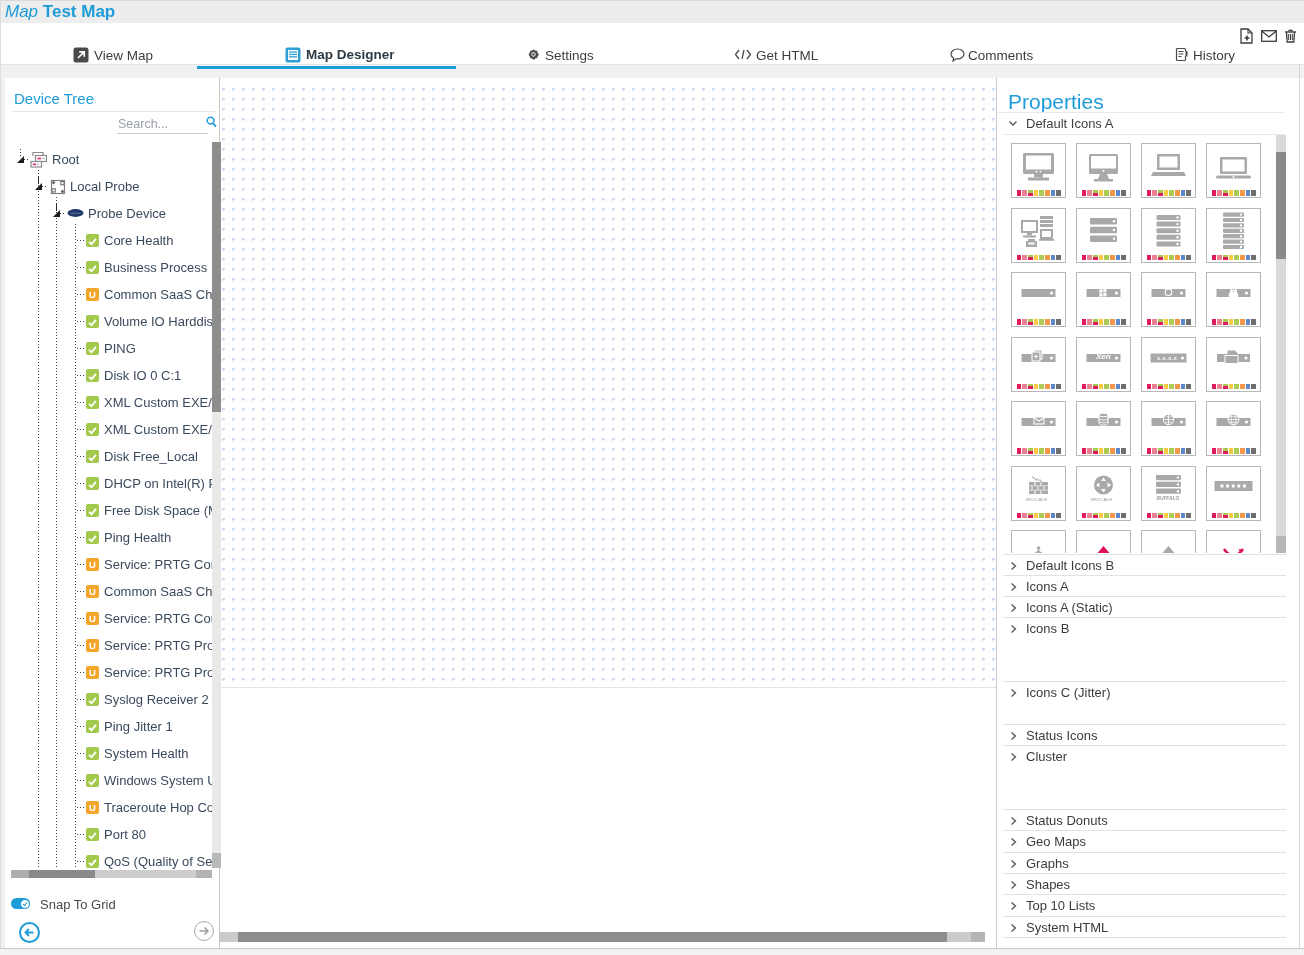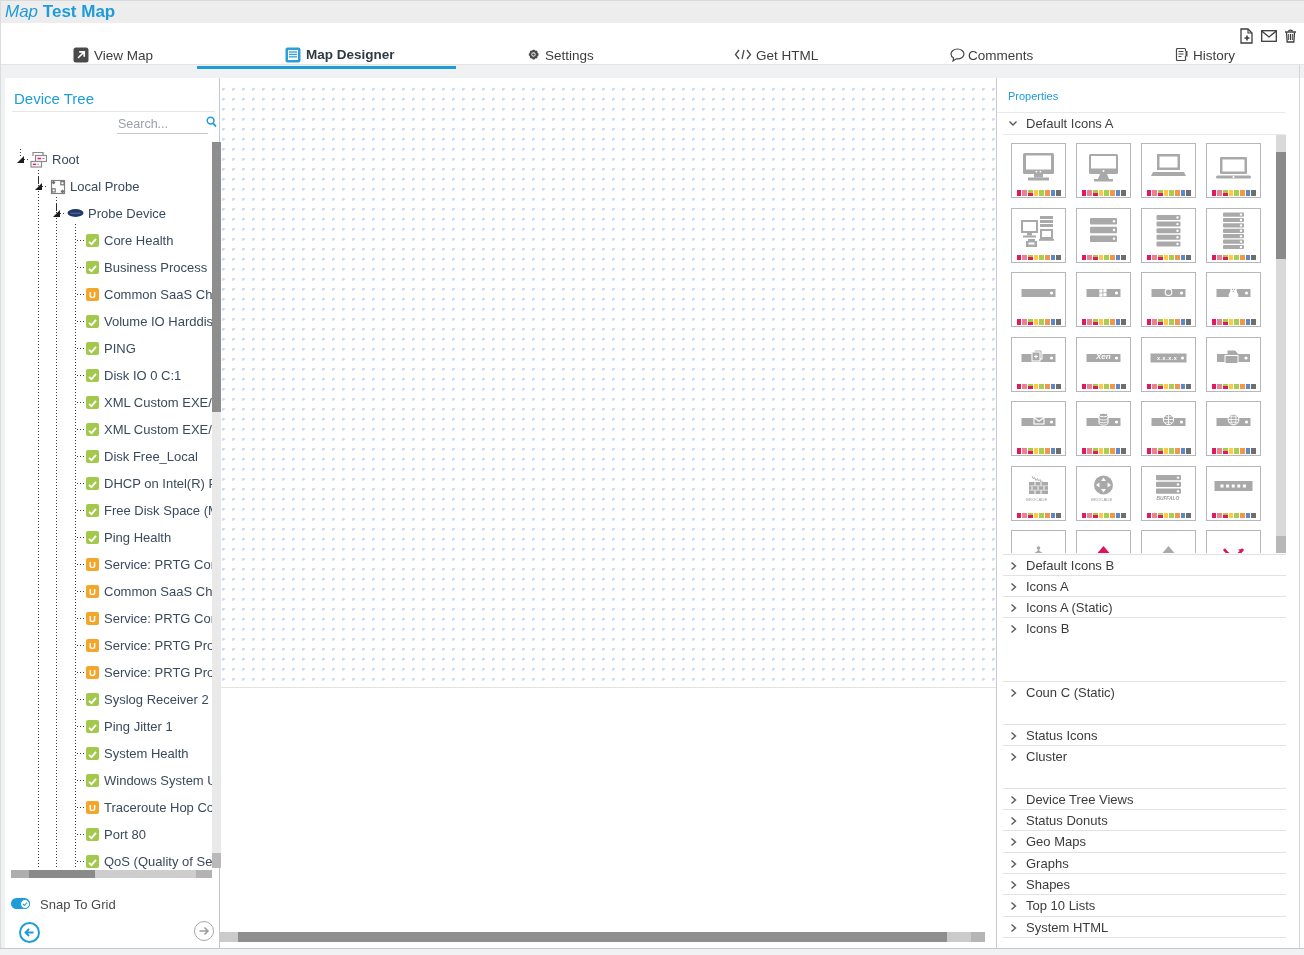--- a/index.html
+++ b/index.html
@@ -242,21 +242,21 @@
     <div class="abs" style="left:19px;top:922px;width:21px;height:21px;border-radius:50%;border:2px solid #1e9cd9;box-sizing:border-box;background:#fff"></div>
     <svg class="abs" style="left:23px;top:926px" width="13" height="13" viewBox="0 0 13 13">
       <path d="M10.5 6.5 H3 M6 3 L2.5 6.5 L6 10" stroke="#1e9cd9" stroke-width="1.8" fill="none"></path>
     </svg>
     <div class="abs" style="left:194px;top:920.5px;width:20px;height:20px;border-radius:50%;border:1.5px solid #a8a8a8;box-sizing:border-box;background:#fff"></div>
     <svg class="abs" style="left:198px;top:924.5px" width="12" height="12" viewBox="0 0 12 12">
       <path d="M1.5 6 H9 M6.5 2.5 L10 6 L6.5 9.5" stroke="#9e9e9e" stroke-width="1.6" fill="none"></path>
     </svg>
     <div class="abs" style="left:997px;top:78px;width:302px;height:870px;background:#fff"></div>
     <div class="abs" style="left:996px;top:78px;width:1px;height:870px;background:#cbcbcb"></div>
-    <div class="abs" style="left:1008px;top:90px;font-size:11px;color:#1e9cd9">Properties</div>
+    <div class="abs" style="left:1008px;top:90px;font-size:21px;color:#1e9cd9">Properties</div>
     <div class="abs" style="left:997px;top:112px;width:288px;height:1px;background:#e9e9e9"></div>
     <svg class="abs" style="left:1008px;top:120px" width="10" height="7" viewBox="0 0 10 7">
       <path d="M1.5 1.5 L5 5 L8.5 1.5" stroke="#5a5a5a" stroke-width="1.4" fill="none"></path>
     </svg>
     <div class="abs" style="left:1026px;top:116px;font-size:13px;color:#3f3f3f">Default Icons A</div>
     <div class="abs" style="left:1003px;top:134px;width:282px;height:1px;background:#e9e9e9"></div>
     <div class="abs" style="left:997px;top:135px;width:288px;height:418px;overflow:hidden">
       <div class="tile" style="left:14px;top:8px">
         <svg width="53" height="40" viewBox="0 0 53 40" style="position:absolute;left:0;top:2px">
           <rect x="11" y="7" width="31" height="21" rx="1.5" fill="#a9a9a9"></rect>
@@ -748,39 +748,33 @@
     <div class="acc" style="top:617.3999999999999px">
       <svg style="position:absolute;left:7px;top:6px" width="7" height="10" viewBox="0 0 7 10">
         <path d="M1.5 1.5 L5.5 5 L1.5 8.5" stroke="#5a5a5a" stroke-width="1.4" fill="none"></path>
       </svg>
       <div class="acctxt">Icons B</div>
     </div>
     <div class="acc" style="top:681.2999999999997px">
       <svg style="position:absolute;left:7px;top:6px" width="7" height="10" viewBox="0 0 7 10">
         <path d="M1.5 1.5 L5.5 5 L1.5 8.5" stroke="#5a5a5a" stroke-width="1.4" fill="none"></path>
       </svg>
-      <div class="acctxt">Coun C (Static)</div>
+      <div class="acctxt">Icons C (Jitter)</div>
     </div>
     <div class="acc" style="top:723.8999999999996px">
       <svg style="position:absolute;left:7px;top:6px" width="7" height="10" viewBox="0 0 7 10">
         <path d="M1.5 1.5 L5.5 5 L1.5 8.5" stroke="#5a5a5a" stroke-width="1.4" fill="none"></path>
       </svg>
       <div class="acctxt">Status Icons</div>
     </div>
     <div class="acc" style="top:745.1999999999996px">
       <svg style="position:absolute;left:7px;top:6px" width="7" height="10" viewBox="0 0 7 10">
         <path d="M1.5 1.5 L5.5 5 L1.5 8.5" stroke="#5a5a5a" stroke-width="1.4" fill="none"></path>
       </svg>
       <div class="acctxt">Cluster</div>
-    </div>
-    <div class="acc" style="top:787.7999999999995px">
-      <svg style="position:absolute;left:7px;top:6px" width="7" height="10" viewBox="0 0 7 10">
-        <path d="M1.5 1.5 L5.5 5 L1.5 8.5" stroke="#5a5a5a" stroke-width="1.4" fill="none"></path>
-      </svg>
-      <div class="acctxt">Device Tree Views</div>
     </div>
     <div class="acc" style="top:809.0999999999995px">
       <svg style="position:absolute;left:7px;top:6px" width="7" height="10" viewBox="0 0 7 10">
         <path d="M1.5 1.5 L5.5 5 L1.5 8.5" stroke="#5a5a5a" stroke-width="1.4" fill="none"></path>
       </svg>
       <div class="acctxt">Status Donuts</div>
     </div>
     <div class="acc" style="top:830.3999999999994px">
       <svg style="position:absolute;left:7px;top:6px" width="7" height="10" viewBox="0 0 7 10">
         <path d="M1.5 1.5 L5.5 5 L1.5 8.5" stroke="#5a5a5a" stroke-width="1.4" fill="none"></path>

